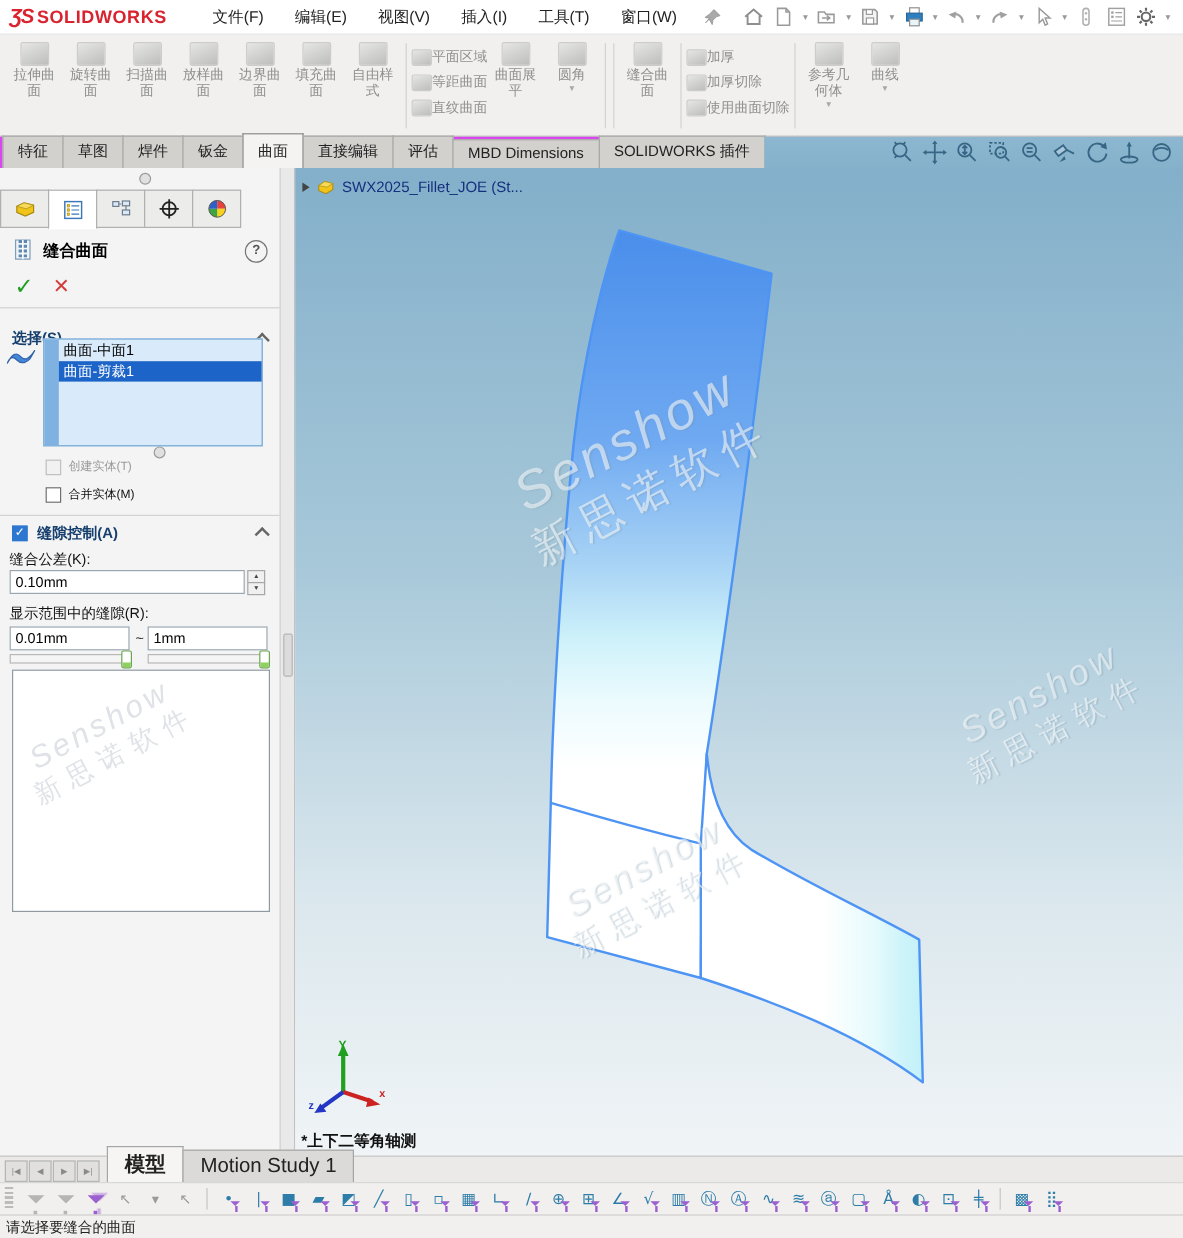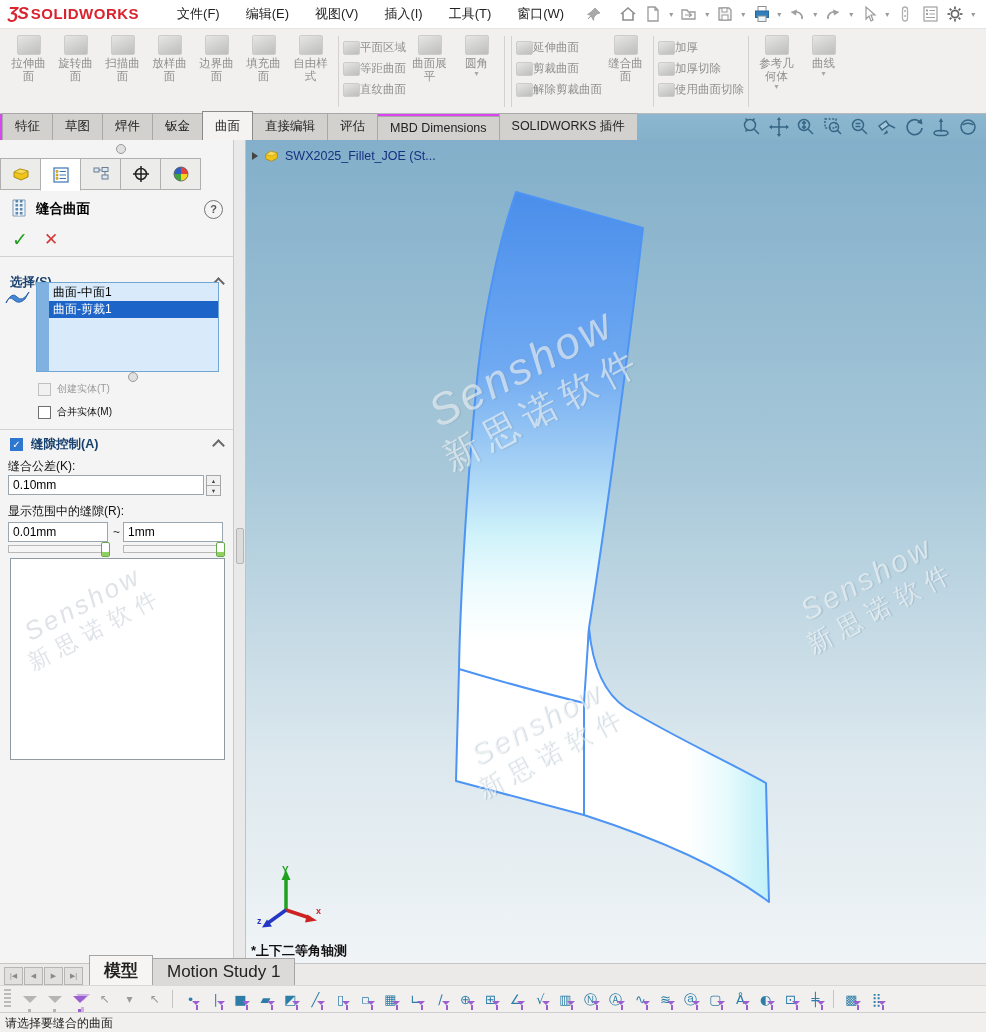--- a/index.html
+++ b/index.html
@@ -349,37 +349,20 @@
           <span class="ric"></span>
           <span class="l">圆角</span>
           <span class="l"></span>
           <span class="caret">▾</span>
         </div>
       </div>
   </div>
   <div class="rsep"></div>
   <div class="rsep"></div>
   <div class="rgroup">
-    <div class="rcol">
-
-        <div class="rsmall">
-          <span class="ric ric-s"></span>
-          <span>延伸曲面</span>
-        </div>
-
-        <div class="rsmall">
-          <span class="ric ric-s"></span>
-          <span>剪裁曲面</span>
-        </div>
-
-        <div class="rsmall">
-          <span class="ric ric-s"></span>
-          <span>解除剪裁曲面</span>
-        </div>
-      </div>
     <div style="display:flex">
 
         <div class="rlarge">
           <span class="ric"></span>
           <span class="l">缝合曲</span>
           <span class="l">面</span>
           <span class="caret"></span>
         </div>
       </div>
   </div>

